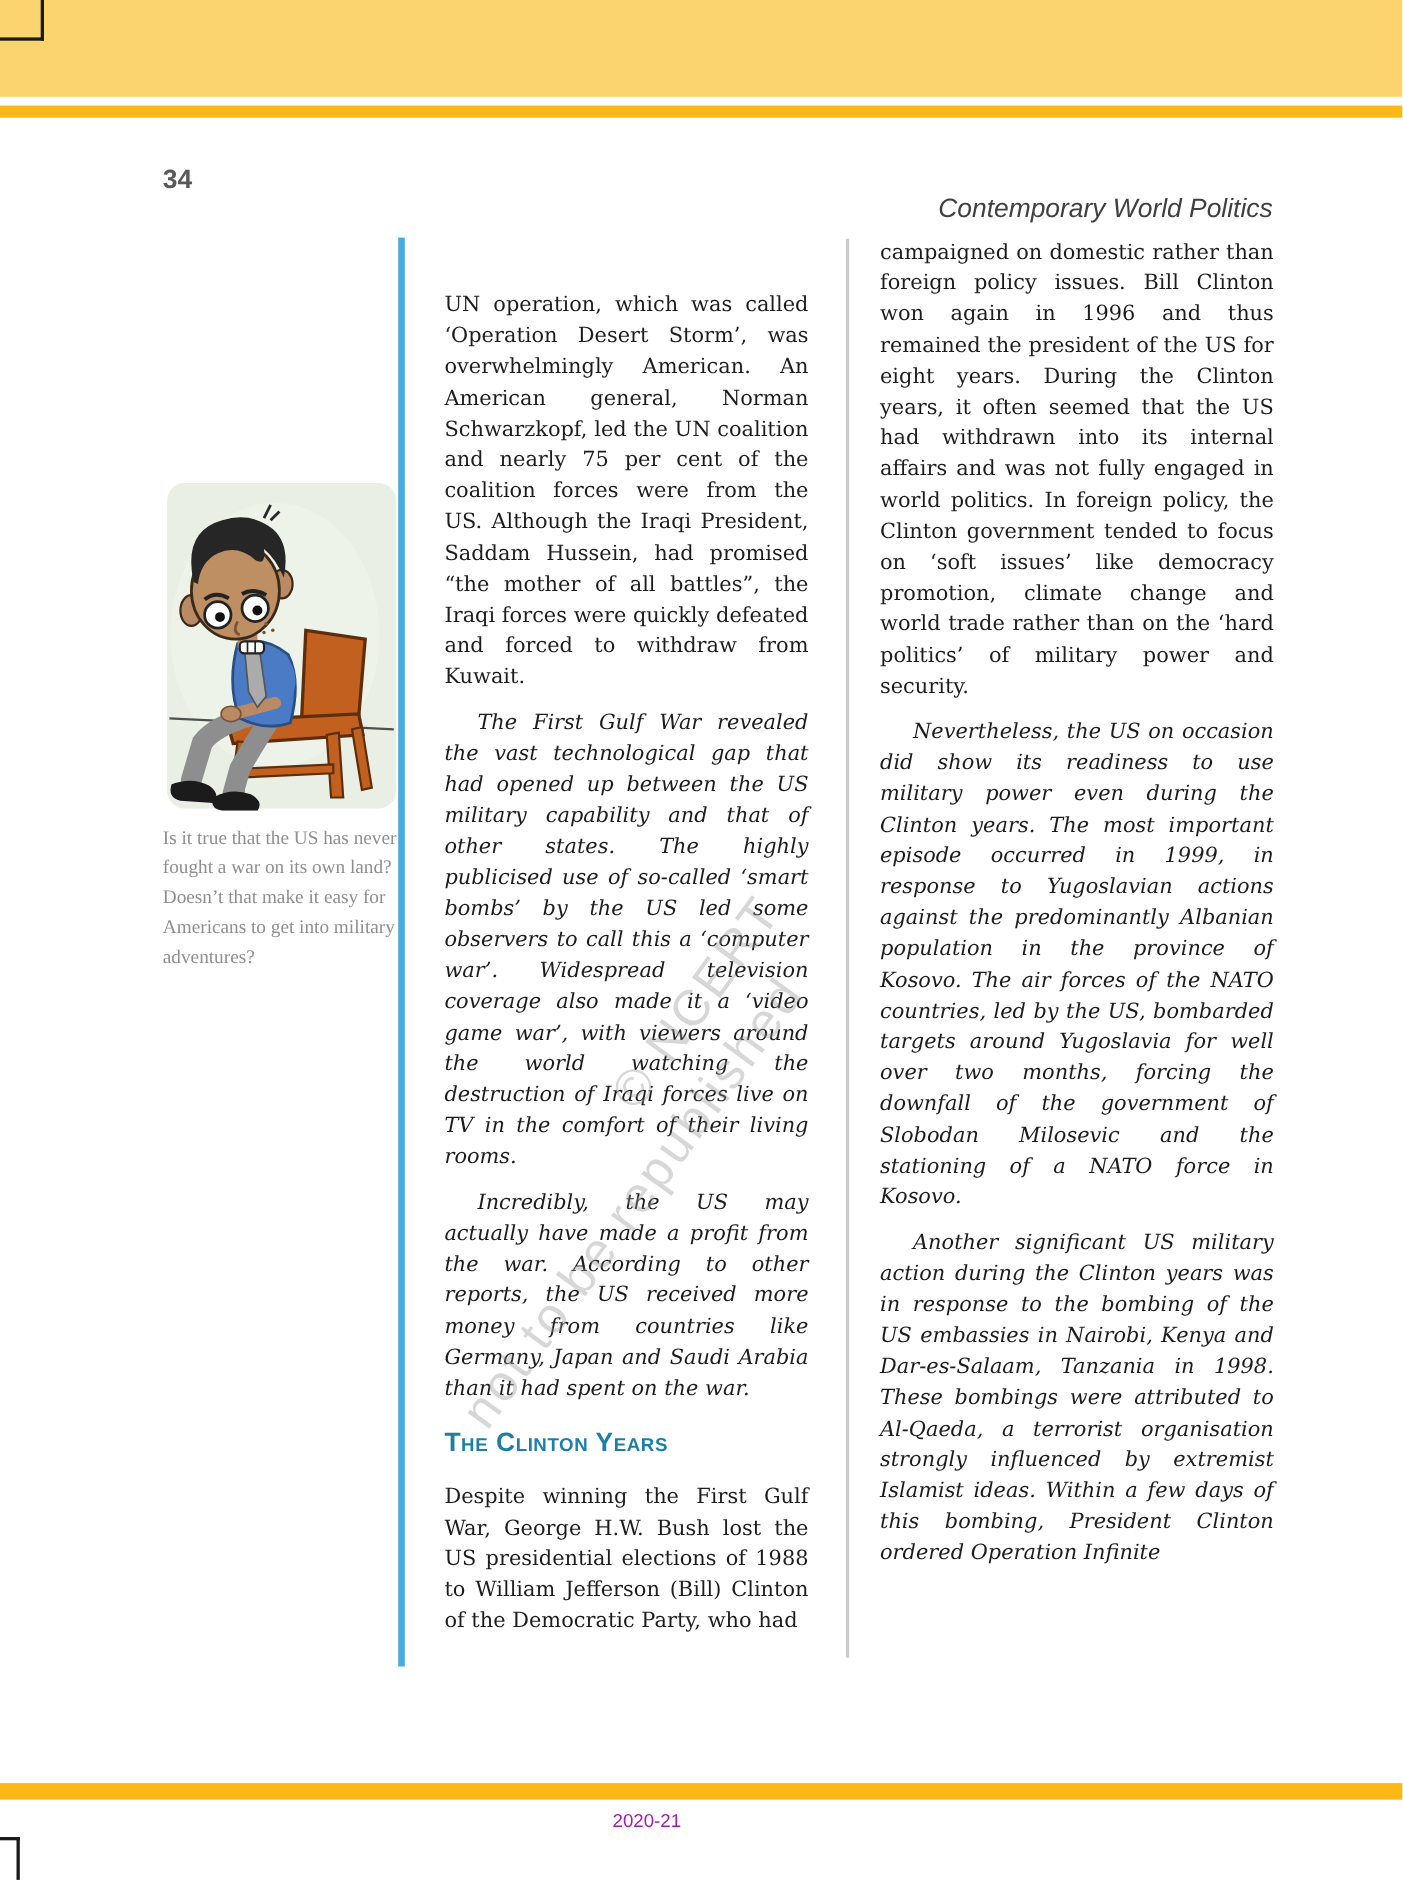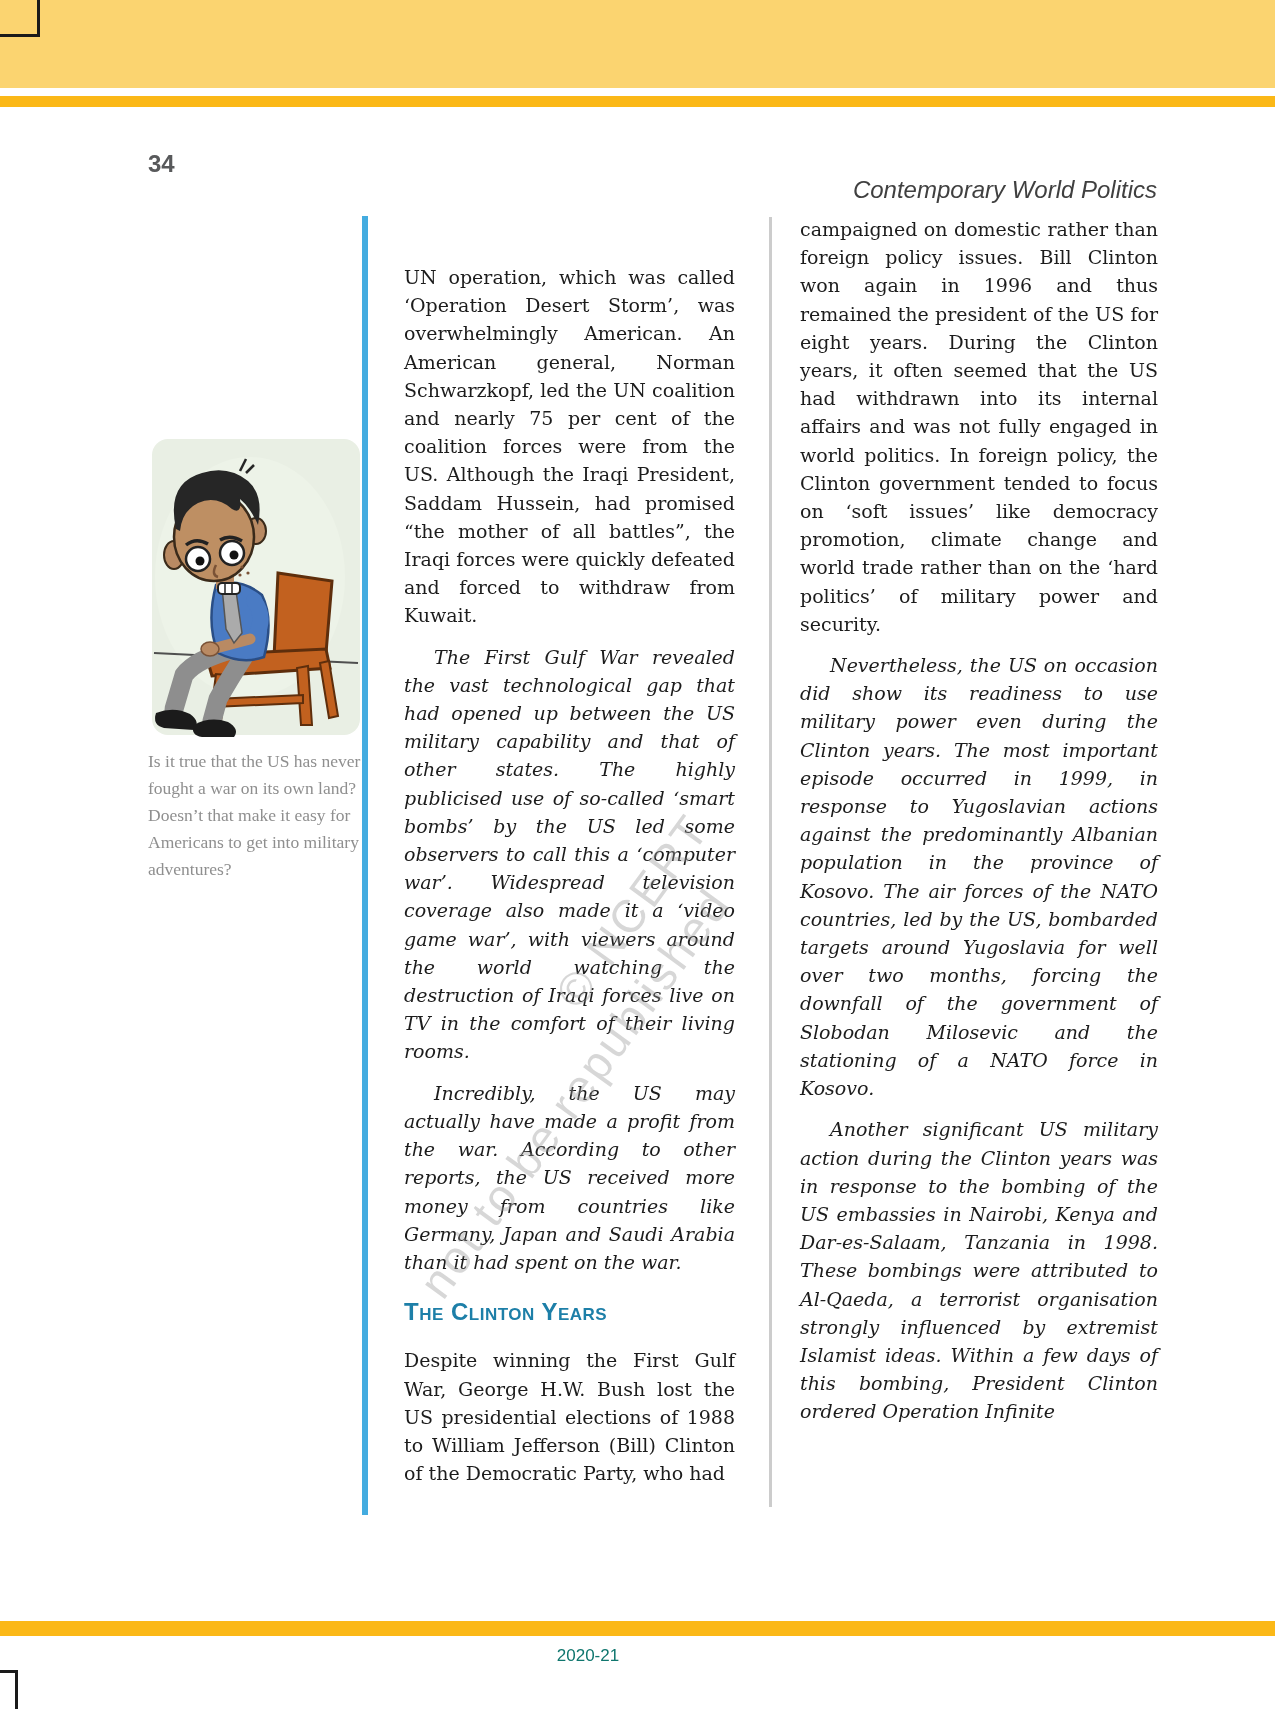--- a/index.html
+++ b/index.html
@@ -69,21 +69,21 @@
     transform-origin:left center;
   }
   .wm1 { left:566px; top:975px;  transform:rotate(-54deg); }
   .wm2 { left:430px; top:1265px; transform:rotate(-54deg); }
 
   
   .footer-year {
     position:absolute; left:0; top:1646px; width:1176px;
     text-align:center;
     font-family:"Liberation Sans", sans-serif;
-    font-size:17px; color:#0f766e;
+    font-size:17px; color:#a21caf;
   }
 </style>
 </head>
 <body>
 
 <div class="band-top"></div>
 <div class="band-gold-top"></div>
 
 <div class="cropmark" style="left:37px; top:0; width:3px; height:37px;"></div>
 <div class="cropmark" style="left:0; top:34px; width:40px; height:3px;"></div>

